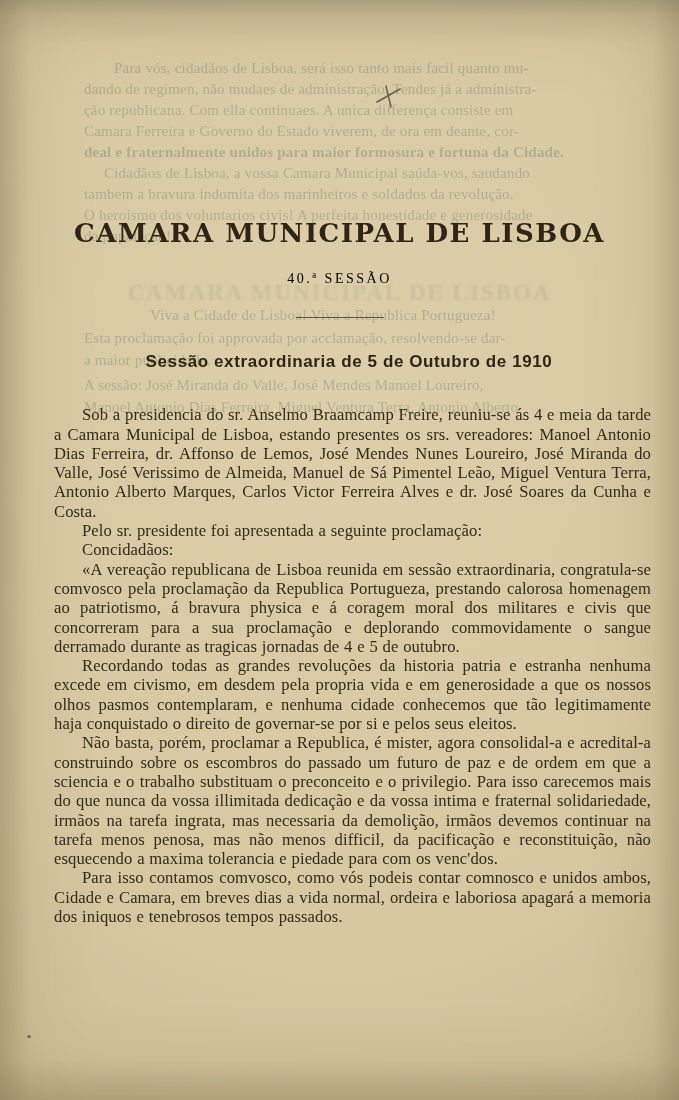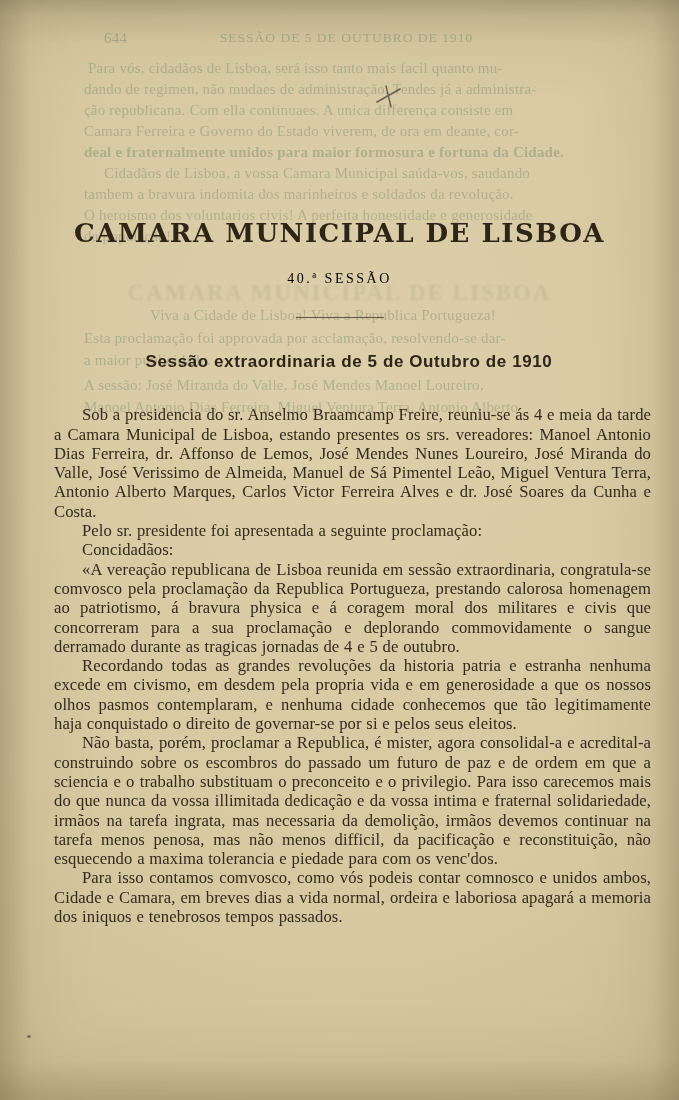--- a/index.html
+++ b/index.html
@@ -86,25 +86,21 @@
   }
   .bodytext p { margin: 0; text-indent: 28px; }
   .bodytext p.italic { }
 </style>
 </head>
 <body>
 
 <div class="paper"></div>
 
 <div class="bleed" aria-hidden="true">
-  <div class="bl header" style="top:28px;">
-    <span class="pn">644</span>
-    <span class="rh">SESSÃO DE 5 DE OUTUBRO DE 1910</span>
-  </div>
-  <div class="bl" style="top:58px;  left:88px;">Para vós, cidadãos de Lisboa, será isso tanto mais facil quanto mu-</div>
+  <div class="bl" style="top:58px;  left:114px;">Para vós, cidadãos de Lisboa, será isso tanto mais facil quanto mu-</div>
   <div class="bl" style="top:100px;">ção republicana. Com ella continuaes. A unica differença consiste em</div>
   <div class="bl" style="top:79px;">dando de regimen, não mudaes de administração. Tendes já a administra-</div>
   <div class="bl" style="top:121px;">Camara Ferreira e Governo do Estado viverem, de ora em deante, cor-</div>
   <div class="bl" style="top:142px;font-weight:bold;">deal e fraternalmente unidos para maior formosura e fortuna da Cidade.</div>
   <div class="bl" style="top:163px; left:104px;">Cidadãos de Lisboa, a vossa Camara Municipal saúda-vos, saudando</div>
   <div class="bl" style="top:184px;">tambem a bravura indomita dos marinheiros e soldados da revolução.</div>
   <div class="bl" style="top:205px;">O heroismo dos voluntarios civis! A perfeita honestidade e generosidade</div>
   <div class="bl" style="top:226px;">da população!</div>
   <div class="bl ghost" style="top:283px;">CAMARA MUNICIPAL DE LISBOA</div>
   <div class="bl" style="top:305px; left:150px;">Viva a Cidade de Lisboa! Viva a Republica Portugueza!</div>

